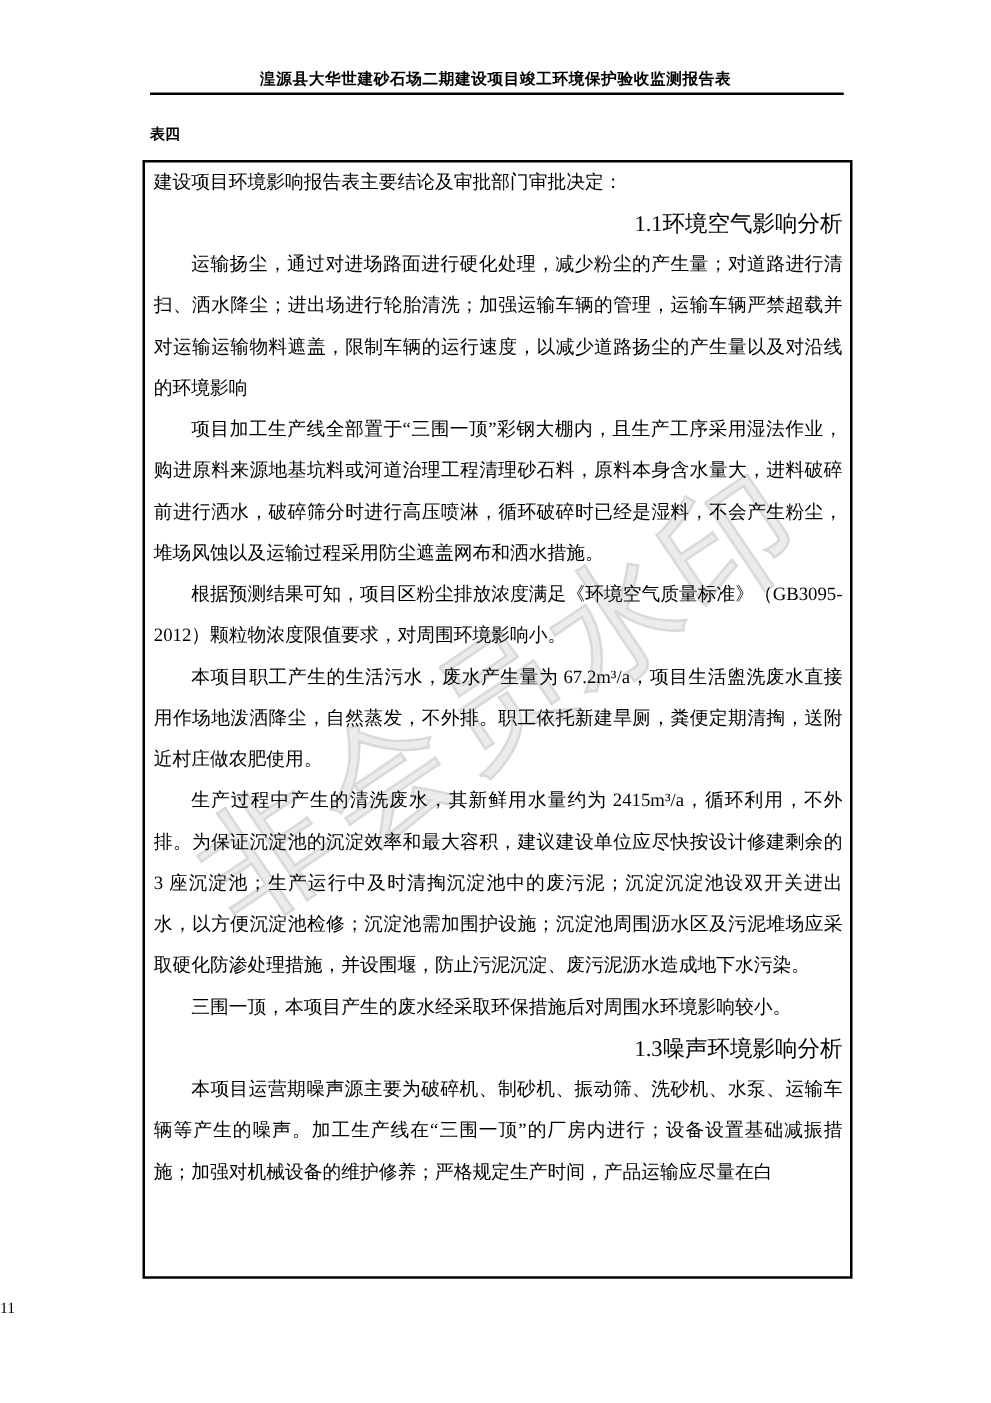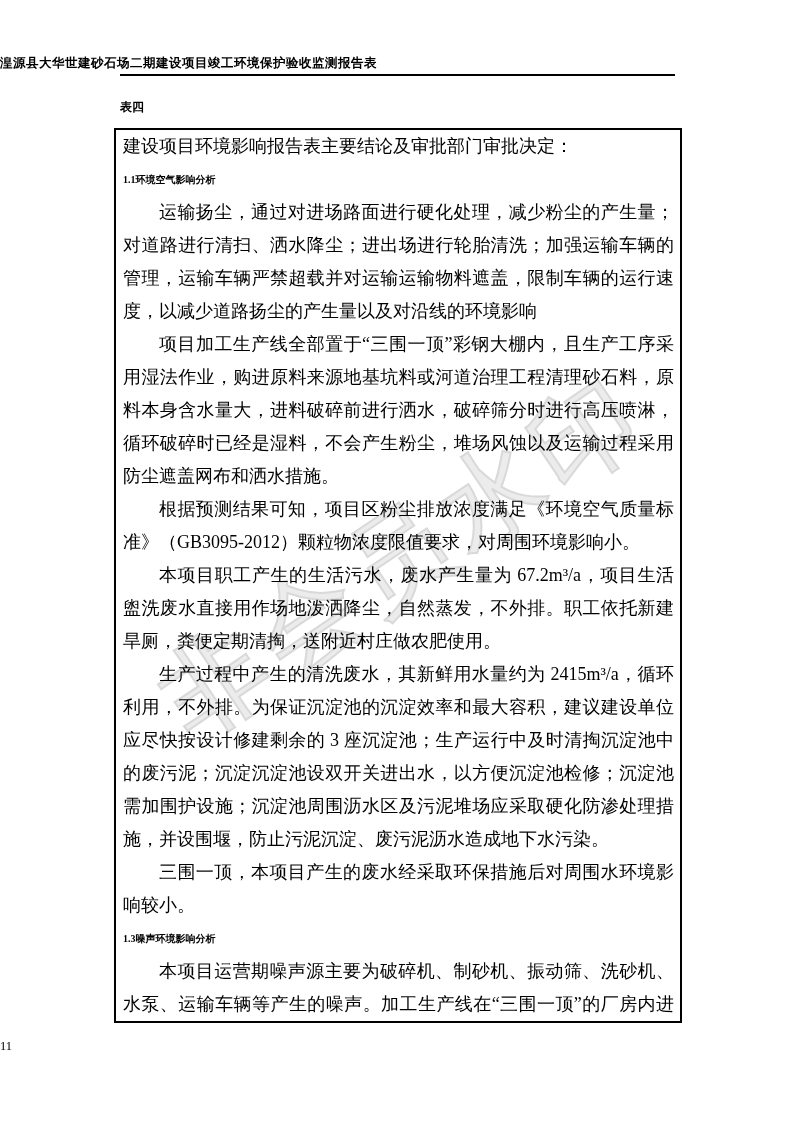--- a/index.html
+++ b/index.html
@@ -24,20 +24,21 @@
     font-family:"DejaVu Sans","Liberation Sans",sans-serif;
     font-size:104px;
     letter-spacing:7px;
     color:#ececec;
     -webkit-text-stroke:2px #d9d9d9;
   }
   
   .header-title {
     position:absolute;
     left:0; right:0; top:55px;
+    text-align:center;
     font-size:12.5px;
     font-weight:bold;
     z-index:1;
     letter-spacing:0.5px;
   }
   .header-rule {
     position:absolute;
     left:120px; top:74px;
     width:555px; height:0;
     border-top:2px solid #000000;
@@ -58,26 +59,26 @@
     width:568px; height:895px;
     border:2px solid #000000;
     box-sizing:border-box;
     padding:0 6px 0 7px;
     overflow:hidden;
     z-index:1;
     background:transparent;
   }
   .report-table p, .report-table h3 {
     margin:0; padding:0;
-    font-size:18px;
+    font-size:15px;
     line-height:33px;
     text-align:justify;
     font-weight:normal;
   }
-  .report-table h3 { font-weight:bold; font-size:10px; text-align:left; }
+  .report-table h3 { font-weight:normal; font-size:18px; text-align:right; }
   .report-table p.para { text-indent:2em; }
   
   .page-number {
     position:absolute;
     left:0; right:0; top:1039px;
     text-align:left;
     font-size:12.5px;
     z-index:1;
   }
 </style>

